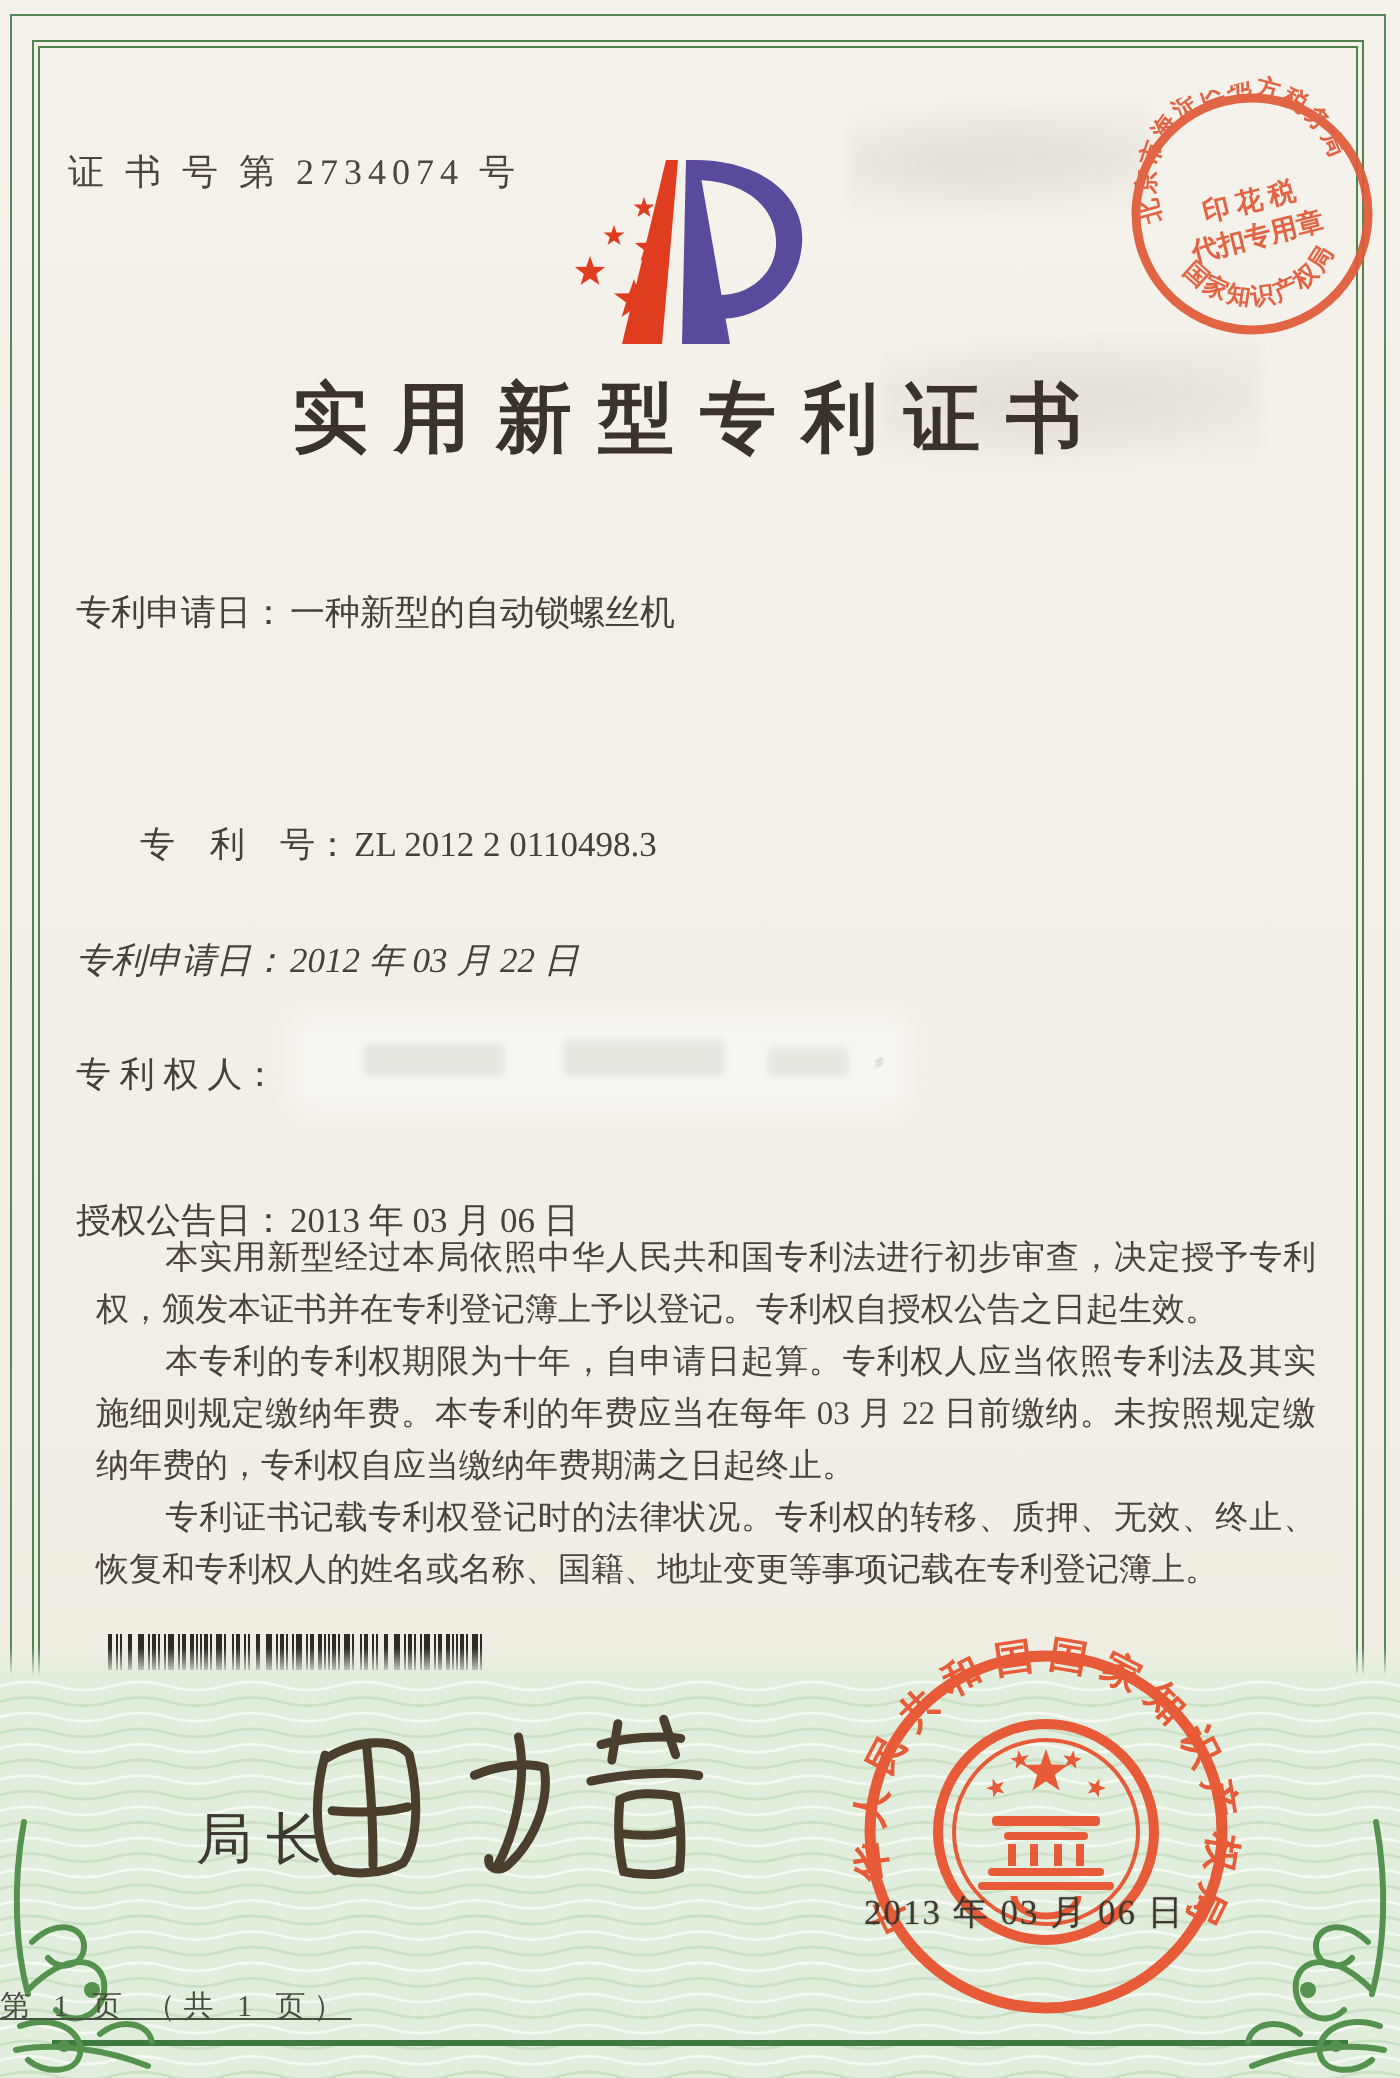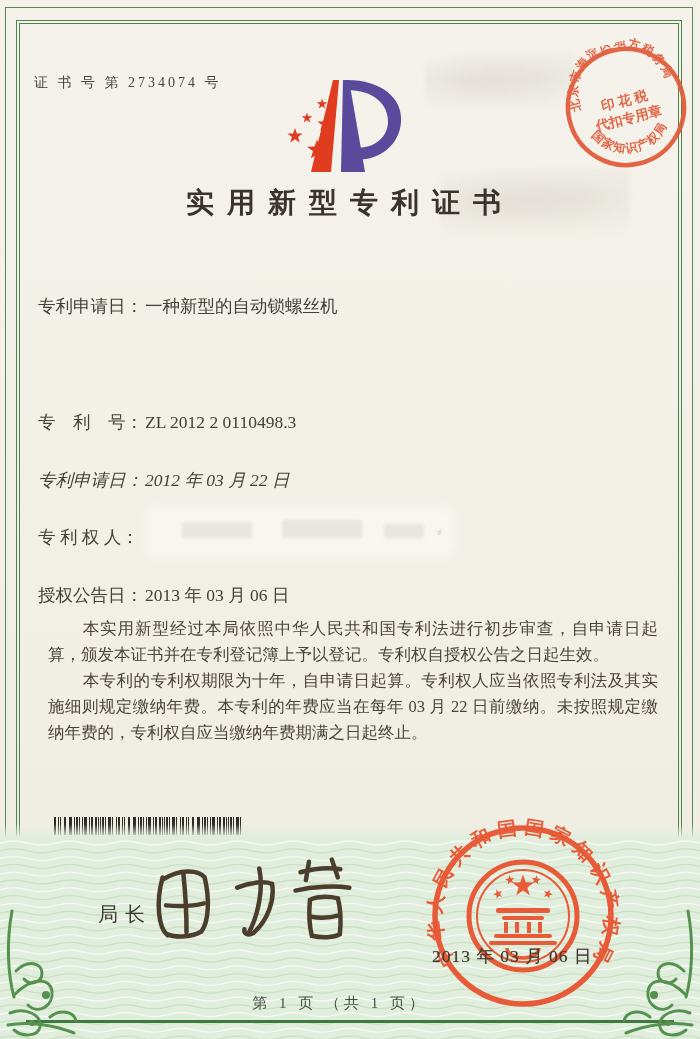--- a/index.html
+++ b/index.html
@@ -3,24 +3,24 @@
 <meta charset="utf-8">
 <style>
   html,body{margin:0;padding:0;background:#888;}
   #page{position:relative;width:700px;height:1039px;overflow:hidden;
         background:linear-gradient(180deg,#f5f2eb 0%,#f2efe7 55%,#f0ede3 80%,#efeee2 100%);
         font-family:"Liberation Serif","DejaVu Serif",serif;color:#474038;}
   
   .frame-outer{position:absolute;left:5px;top:7px;right:7px;bottom:10px;border:1.5px solid #58885a;}
   .frame-inner{position:absolute;left:16px;top:20px;right:18px;bottom:22px;border:4px double #4e8350;}
   
-  .cert-no{position:absolute;left:34px;top:74px;font-size:14px;letter-spacing:3px;color:#4b443c;}
+  .cert-no{position:absolute;left:34px;top:74px;font-size:18px;letter-spacing:3px;color:#4b443c;}
   .logo{position:absolute;left:281px;top:76px;width:126px;height:100px;}
   .tax-stamp{position:absolute;left:561px;top:42px;width:130px;height:130px;transform:rotate(-14deg);opacity:.92;}
-  .title{position:absolute;left:0;right:0;top:184px;text-align:center;font-size:28px;font-weight:700;
+  .title{position:absolute;left:0;right:0;top:184px;text-align:center;font-size:38px;font-weight:700;
          letter-spacing:13px;color:#3a332d;}
   
   .ghost{position:absolute;background:radial-gradient(ellipse at 30% 50%,rgba(120,110,100,.10),rgba(120,110,100,0) 70%),
          radial-gradient(ellipse at 75% 40%,rgba(120,110,100,.08),rgba(120,110,100,0) 70%);
          filter:blur(2px);}
   
   .field{position:absolute;left:38px;font-size:17.5px;white-space:nowrap;color:#45403a;}
   .field .val{margin-left:2px;}
   .redaction{position:absolute;left:152px;top:514px;width:296px;height:36px;background:#f8f6f0;
              box-shadow:0 0 10px 7px #f8f6f0;border-radius:4px;}
@@ -37,28 +37,28 @@
   .barcode{position:absolute;left:54px;top:817px;width:194px;height:18px;}
   
   .band{position:absolute;left:0;right:0;bottom:0;height:201px;background:#e2eedd;}
   .band-fade{position:absolute;left:0;right:0;top:-14px;height:14px;
              background:linear-gradient(180deg,rgba(226,238,221,0),#e2eedd);}
   .rule{position:absolute;left:26px;right:26px;top:182px;height:3px;background:#3d7a3f;}
   .flourish{position:absolute;bottom:2px;width:98px;height:128px;}
   .flourish.left{left:2px;}
   .flourish.right{right:2px;transform:scaleX(-1);}
   
-  .director{position:absolute;left:98px;top:901px;font-size:20px;letter-spacing:7px;color:#3f3a31;}
+  .director{position:absolute;left:98px;top:901px;font-size:28px;letter-spacing:7px;color:#3f3a31;}
   .signature{position:absolute;left:142px;top:845px;width:215px;height:115px;transform:rotate(-3deg);}
   
   .office-seal{position:absolute;left:423px;top:816px;width:200px;height:200px;opacity:.93;}
   .seal-date{position:absolute;left:432px;top:944px;font-size:17.5px;letter-spacing:1px;color:#3c382f;
              text-shadow:0 0 1px rgba(60,56,47,.4);}
-  .footer{position:absolute;left:0;width:680px;top:994px;text-align:center;font-size:15px;
-          letter-spacing:4px;color:#474f41;}
+  .footer{position:absolute;left:0;width:680px;top:994px;font-size:15px;
+          letter-spacing:4px;color:#474f41;text-decoration:underline;}
   svg{display:block;}
 </style>
 </head>
 <body>
 
 <div id="page">
 
   <div class="frame-outer"></div>
   <div class="frame-inner"></div>
 
@@ -93,35 +93,36 @@
     <text font-size="12" fill="#e05a38" letter-spacing="1" font-weight="700" font-family="'Liberation Serif',serif">
       <textPath href="#taxBottom">国家知识产权局</textPath>
     </text>
     <text x="0" y="-2" text-anchor="middle" font-size="13.5" font-weight="700" fill="#e05a38">印 花 税</text>
     <text x="0" y="16" text-anchor="middle" font-size="13.5" font-weight="700" fill="#e05a38">代扣专用章</text>
   </svg>
 
   <div class="title">实用新型专利证书</div>
 
   <div class="field" style="top:294px;"><span>专利申请日：</span><span class="val">一种新型的自动锁螺丝机</span></div>
-  <div class="field" style="top:410px;"><span>专　利　号：</span><span class="val">ZL 2012 2 0110498.3</span></div>
+  <div class="field" style="top:410px;margin-left:32px;"><span>专　利　号：</span><span class="val">ZL 2012 2 0110498.3</span></div>
   <div class="field" style="top:468px;font-style:italic;"><span>专利申请日：</span><span class="val">2012 年 03 月 22 日</span></div>
   <div class="field" style="top:525px;text-align:right;"><span>专 利 权 人：</span><span class="val"></span></div>
-  <div class="field" style="top:583px;"><span>授权公告日：</span><span class="val">2013 年 03 月 06 日</span></div>
+  <div class="field" style="top:598px;"><span>授权公告日：</span><span class="val">2013 年 03 月 06 日</span></div>
 
   <div class="redaction">
     <i class="m1"></i>
       <i class="m2"></i>
       <i class="m3"></i>
       <span class="tick">⸗</span>
   </div>
 
   <div class="paras">
-    <p>本实用新型经过本局依照中华人民共和国专利法进行初步审查，自申请日起算，颁发本证书并在专利登记簿上予以登记。专利权自授权公告之日起生效。</p>
+    <p>本实用新型经过本局依照中华人民共和国专利法进行初步审查，决定授予专利权，颁发本证书并在专利登记簿上予以登记。专利权自授权公告之日起生效。</p>
     <p>本专利的专利权期限为十年，自申请日起算。专利权人应当依照专利法及其实施细则规定缴纳年费。本专利的年费应当在每年 03 月 22 日前缴纳。未按照规定缴纳年费的，专利权自应当缴纳年费期满之日起终止。</p>
+    <p>专利证书记载专利权登记时的法律状况。专利权的转移、质押、无效、终止、恢复和专利权人的姓名或名称、国籍、地址变更等事项记载在专利登记簿上。</p>
   </div>
 
   <svg class="barcode" id="barcode" viewBox="0 0 194 18" preserveAspectRatio="none">
       <rect x="0" y="0" width="2" height="18" fill="#2c2b28"></rect>
       <rect x="4" y="0" width="1" height="18" fill="#2c2b28"></rect>
       <rect x="6" y="0" width="1" height="18" fill="#2c2b28"></rect>
       <rect x="10" y="0" width="2" height="18" fill="#2c2b28"></rect>
       <rect x="15" y="0" width="3" height="18" fill="#2c2b28"></rect>
       <rect x="20" y="0" width="1" height="18" fill="#2c2b28"></rect>
       <rect x="22" y="0" width="2" height="18" fill="#2c2b28"></rect>

